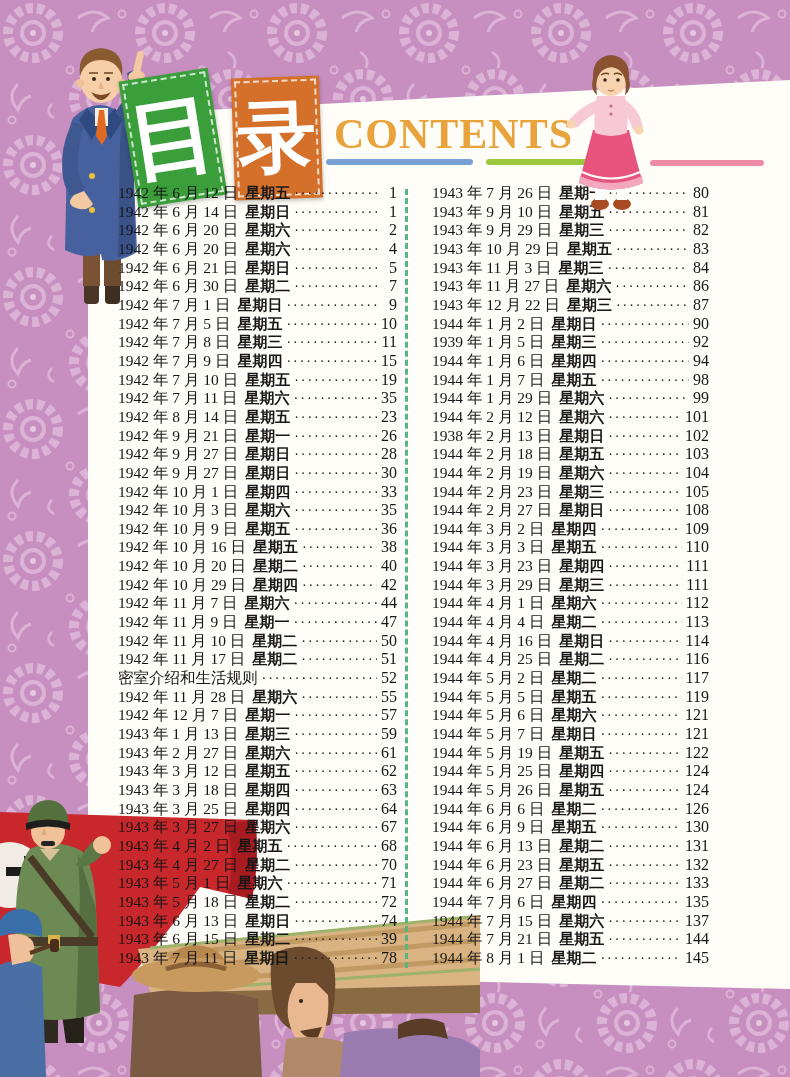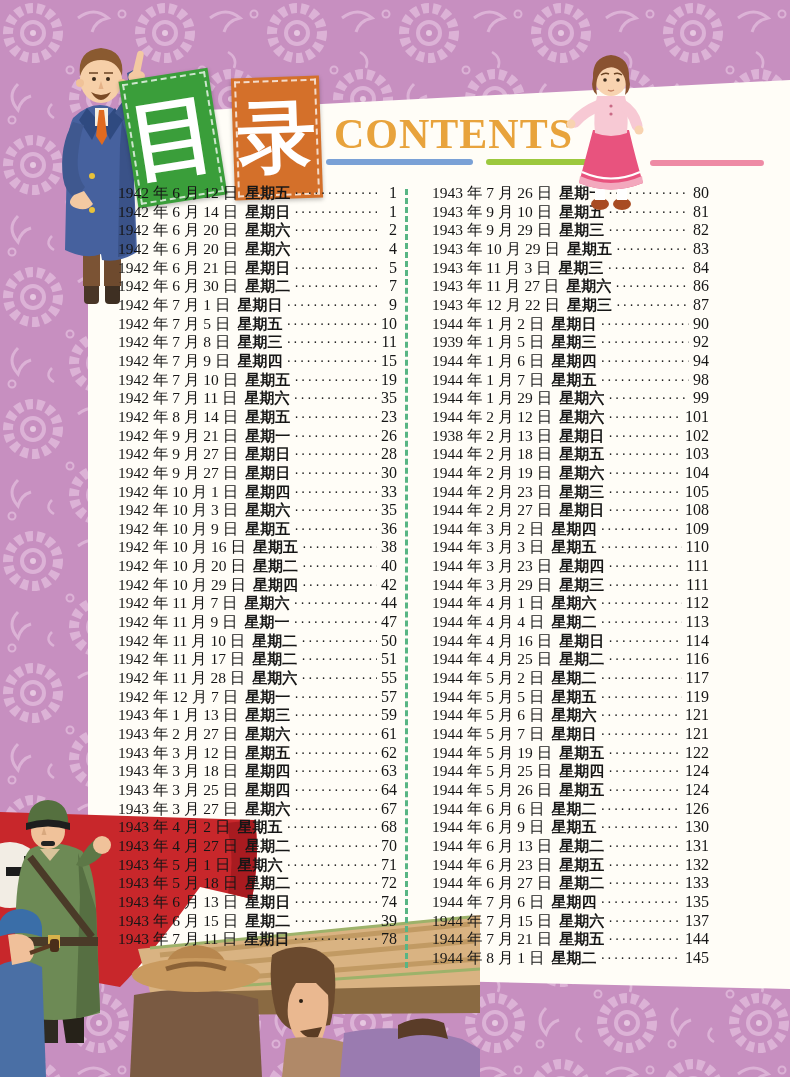--- a/index.html
+++ b/index.html
@@ -422,20 +422,26 @@
         <span class="toc-page">50</span>
       </div>
 
       <div class="toc-row">
         <span class="toc-date">1942 年 11 月 17 日</span>
         <span class="toc-day">星期二</span>
         <span class="toc-leader"></span>
         <span class="toc-page">51</span>
       </div>
 
+      <div class="toc-row">
+        <span class="toc-date">密室介绍和生活规则</span>
+        <span class="toc-day"></span>
+        <span class="toc-leader"></span>
+        <span class="toc-page">52</span>
+      </div>
 
       <div class="toc-row">
         <span class="toc-date">1942 年 11 月 28 日</span>
         <span class="toc-day">星期六</span>
         <span class="toc-leader"></span>
         <span class="toc-page">55</span>
       </div>
 
       <div class="toc-row">
         <span class="toc-date">1942 年 12 月 7 日</span>

